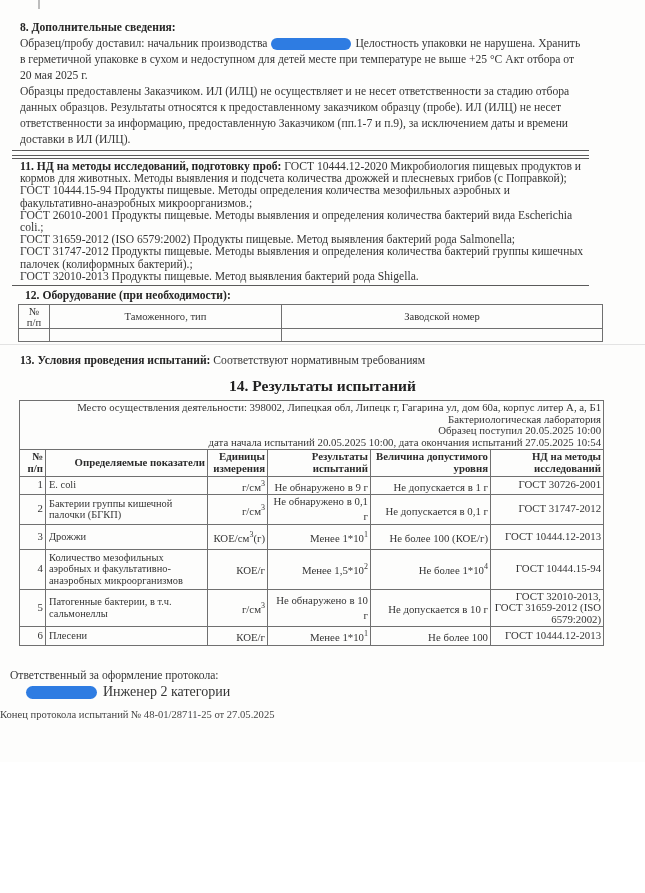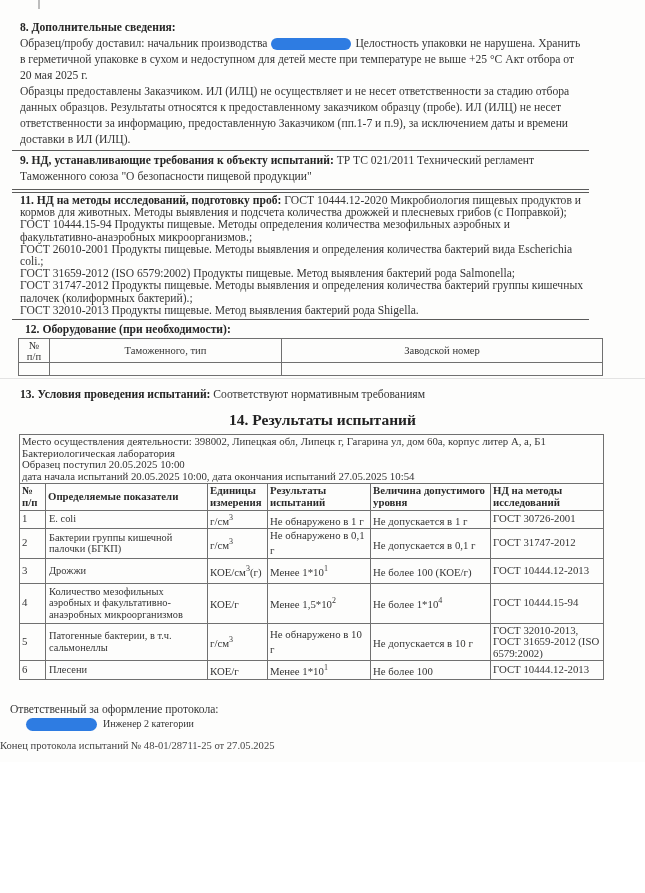--- a/index.html
+++ b/index.html
@@ -33,49 +33,45 @@
 
   .eq-table { margin-left:18px; margin-top:2px; width:584px; }
   .eq-table td { font-size:10.6px; text-align:center; vertical-align:middle; line-height:11px; }
   .eq-head td { height:24px; }
   .eq-empty td { height:13px; }
 
   .sec13 { margin-top:8px; }
   .sec14-title { margin-top:8px; text-align:center; font-weight:bold; font-size:15.5px; color:#222; }
 
   .res-table { margin-left:19px; margin-top:5px; width:584px; }
-  .res-table td { font-size:10.8px; vertical-align:middle; text-align:left; line-height:11.6px; padding:1px 2px; }
+  .res-table td { font-size:10.8px; vertical-align:middle; text-align:right; line-height:11.6px; padding:1px 2px; }
   .res-info { text-align:center; font-size:11.4px; line-height:13px; padding:3px 2px; }
   .res-head td { font-weight:bold; color:#2b2b2b; }
   .res-table td.left { text-align:left; padding-left:3px; font-size:10.4px; }
   sup { font-size:8px; }
 
   .sig-label { margin:23px 0 2px 10px; font-size:11.6px; }
-  .sig-row { margin-left:26px; font-size:10px; }
+  .sig-row { margin-left:26px; font-size:14px; }
   .end-line { margin-top:9px; text-align:left; font-size:10.6px; color:#454545; }
   .page-num { margin-top:130px; text-align:right; padding-right:77px; font-size:10px; color:#4a4a4a; }
   .footer { text-align:center; font-size:10px; line-height:12.6px; color:#454545; }
 </style>
 </head>
 <body>
 
 <div class="page">
   <div class="artifact-topleft"></div>
 
   <div class="sec8-title">8. Дополнительные сведения:</div>
   <div class="text-block">
     <span>Образец/пробу доставил: начальник производства</span><span class="redaction top"></span><span>Целостность упаковки не нарушена. Хранить в герметичной упаковке в сухом и недоступном для детей месте при температуре не выше +25 °C  Акт отбора от 20 мая 2025 г.</span>
   </div>
   <div class="text-block">Образцы предоставлены Заказчиком. ИЛ (ИЛЦ) не осуществляет и не несет ответственности за стадию отбора данных образцов. Результаты относятся к предоставленному заказчиком образцу (пробе). ИЛ (ИЛЦ) не несет ответственности за информацию, предоставленную Заказчиком (пп.1-7 и п.9), за исключением даты и времени доставки в ИЛ (ИЛЦ).</div>
 
   <div class="divider mt2"></div>
-  <div class="text-block mt2">
-    <b>9. НД, устанавливающие требования к объекту испытаний:</b>
-    <span>ТР ТС 021/2011 Технический регламент Таможенного союза "О безопасности пищевой продукции"</span>
-  </div>
 
   <div class="divider mt4"></div>
 
   <div class="divider mt2"></div>
   <div class="text-block sec11 mt2">
     <div>
       <b>11. НД на методы исследований, подготовку проб:</b>
       <span>ГОСТ 10444.12-2020 Микробиология пищевых продуктов и кормов для животных. Методы выявления и подсчета количества дрожжей и плесневых грибов (с Поправкой);</span>
     </div>
     <div>ГОСТ 10444.15-94 Продукты пищевые. Методы определения количества мезофильных аэробных и факультативно-анаэробных микроорганизмов.;</div>
@@ -145,21 +141,21 @@
       <td>Единицы измерения</td>
       <td>Результаты испытаний</td>
       <td>Величина допустимого уровня</td>
       <td>НД на методы исследований</td>
     </tr>
 
     <tr style="height:18px">
       <td>1</td>
       <td class="left">E. coli</td>
       <td><span>г/см</span><sup>3</sup><span></span></td>
-      <td><span>Не обнаружено в 1 г</span><sup></sup></td>
+      <td><span>Не обнаружено в 9 г</span><sup></sup></td>
       <td><span>Не допускается в 1 г</span><sup></sup></td>
       <td>ГОСТ 30726-2001</td>
     </tr>
     <tr style="height:26px">
       <td>2</td>
       <td class="left">Бактерии группы кишечной палочки (БГКП)</td>
       <td><span>г/см</span><sup>3</sup><span></span></td>
       <td><span>Не обнаружено в 0,1 г</span><sup></sup></td>
       <td><span>Не допускается в 0,1 г</span><sup></sup></td>
       <td>ГОСТ 31747-2012</td>

